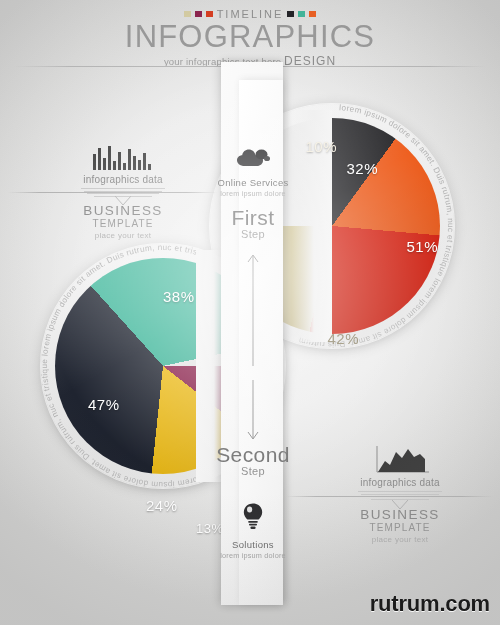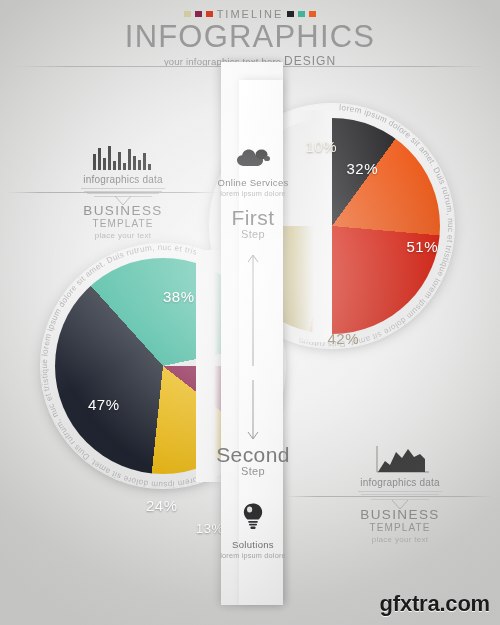--- a/index.html
+++ b/index.html
@@ -308,13 +308,13 @@
       <path d="M0 0 L8 9 L16 0" fill="none" stroke="#b5b5b5" stroke-width="1"></path>
     </svg>
 </div>
 <div class="info-panel" style="left:325px;top:507px;">
   <div class="ip-biz">BUSINESS</div>
   <div class="ip-tmpl">TEMPLATE</div>
   <div class="ip-place">place your text</div>
 </div>
 
 <div class="vignette"></div>
-<div class="watermark">gfxtra.com</div>
+<div class="watermark">rutrum.com</div>
 
 </body></html>

